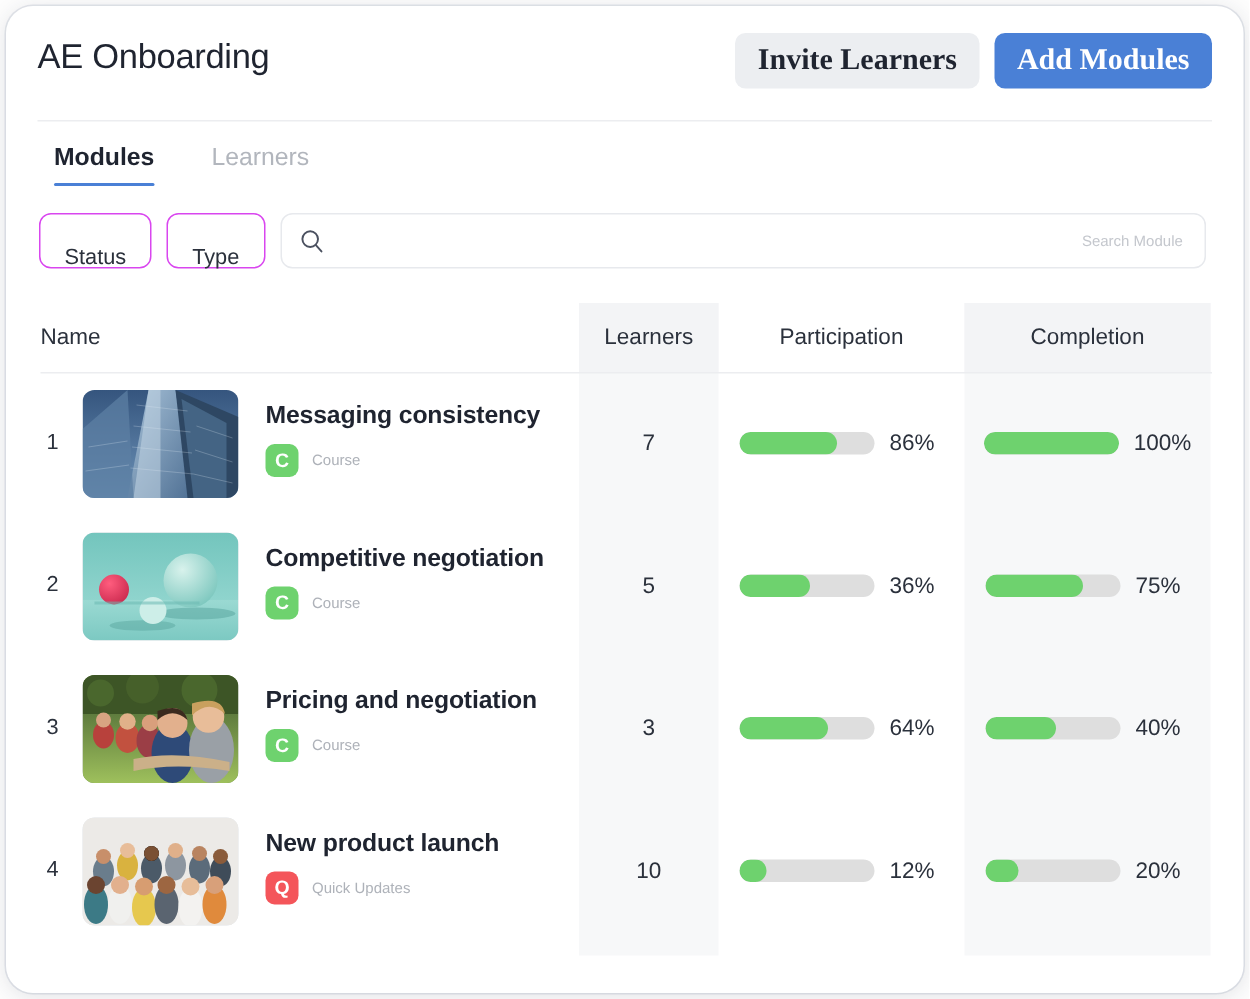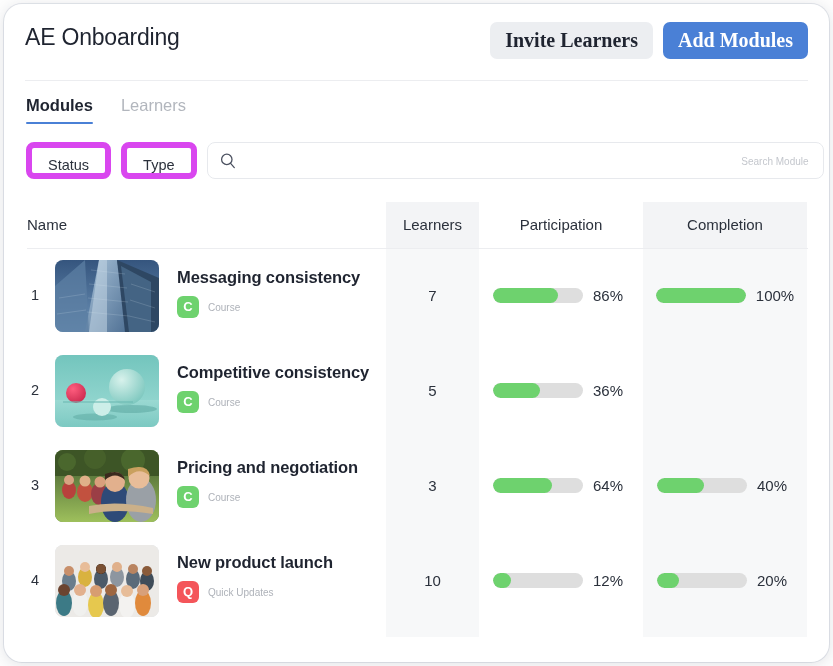--- a/index.html
+++ b/index.html
@@ -99,20 +99,21 @@
     align-items: flex-end;
     gap: 28px;
   }
   .tab {
     position: relative;
     font-size: 16.5px;
     padding-bottom: 9px;
     cursor: pointer;
     color: #b2b6bd;
     font-weight: normal;
+    margin-left: 10px;
   }
   .tab.active {
     color: #1f2430;
     font-weight: bold;
   }
   .tab.active::after {
     content: "";
     position: absolute;
     left: 0; right: 0;
     bottom: 0;
@@ -127,22 +128,22 @@
     left: 22px;
     top: 138px;
     display: flex;
     align-items: center;
     gap: 10px;
   }
   .filter-chip {
     height: 37px;
     line-height: 35px;
     box-sizing: border-box;
-    padding: 0 16px;
-    border: 6px solid #d946ef;
+    padding: 12px 16px;
+    border: 1px solid #d946ef;
     border-radius: 8px;
     background: #ffffff;
     font-size: 14.5px;
     color: #2b313c;
     cursor: pointer;
     white-space: nowrap;
   }
   .search-box {
     position: relative;
     width: 617px;
@@ -459,32 +460,38 @@
             <rect width="104" height="72" fill="url(#bg2)"></rect>
             <ellipse cx="76" cy="54" rx="26" ry="4" fill="#4f9e97" opacity="0.45"></ellipse>
             <ellipse cx="40" cy="62" rx="22" ry="3.5" fill="#4f9e97" opacity="0.4"></ellipse>
             <circle cx="72" cy="32" r="18" fill="url(#sp1)"></circle>
             <circle cx="47" cy="52" r="9" fill="#cdeee8"></circle>
             <circle cx="21" cy="38" r="10" fill="url(#sp2)"></circle>
             <rect x="8" y="46" width="70" height="2" fill="#6bb9b2" opacity="0.55"></rect>
           </svg>
         </div>
         <div class="row-main">
-          <div class="row-title">Competitive consistency</div>
+          <div class="row-title">Competitive negotiation</div>
           <div class="row-meta">
             <div class="type-badge" style="background:#6ed26e">C</div>
             <div class="type-label">Course</div>
           </div>
         </div>
         <div class="cell-learners">5</div>
         <div class="cell-progress cell-participation">
           <div class="bar-track">
             <div class="bar-fill" style="width:52%"></div>
           </div>
           <div class="bar-value">36%</div>
+        </div>
+        <div class="cell-progress cell-completion">
+          <div class="bar-track">
+            <div class="bar-fill" style="width:72%"></div>
+          </div>
+          <div class="bar-value">75%</div>
         </div>
       </div>
 
       <div class="row">
         <div class="row-num">3</div>
         <div class="thumb">
           <svg width="104" height="72" viewBox="0 0 104 72">
             <defs>
               <linearGradient id="gr3" x1="0" y1="0" x2="0" y2="1">
                 <stop offset="0" stop-color="#5f7c3e"></stop>

